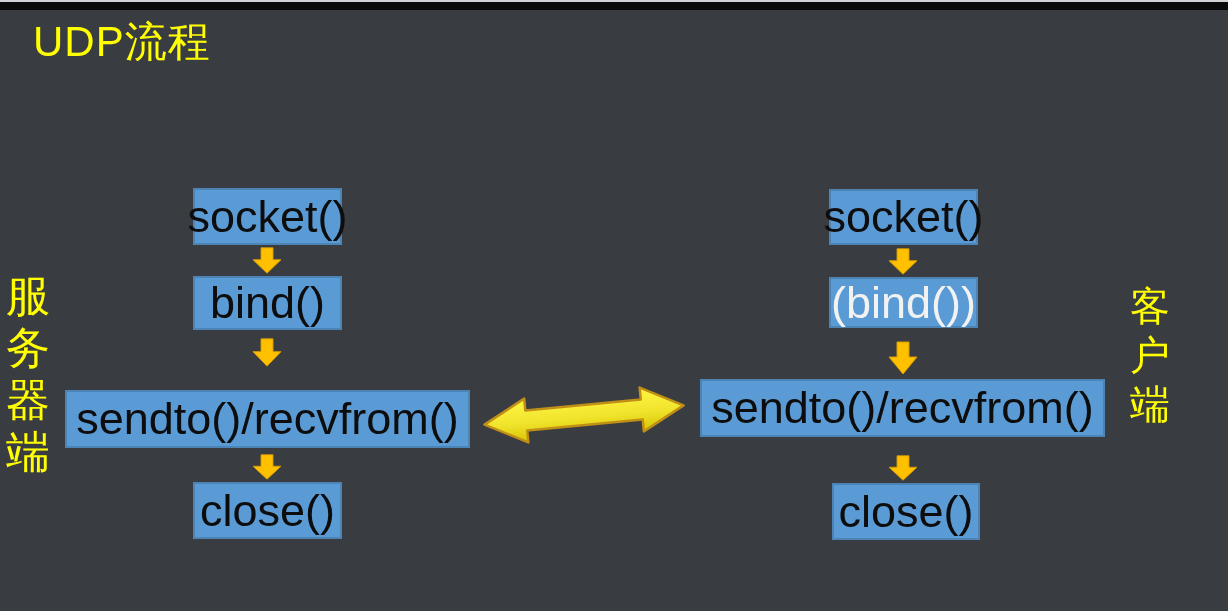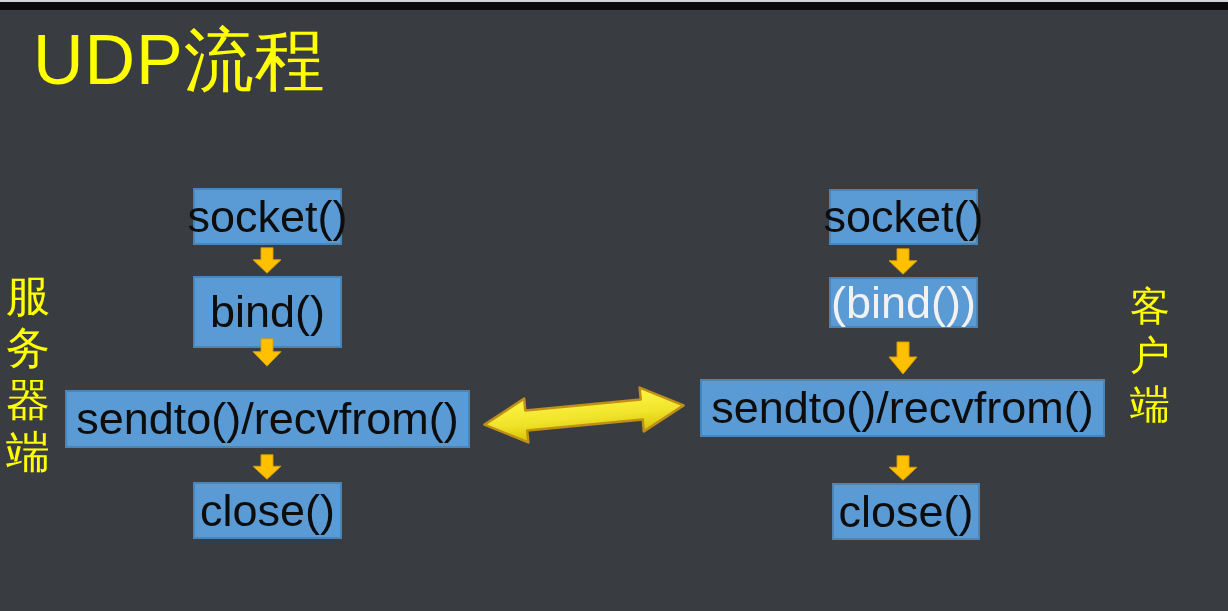--- a/index.html
+++ b/index.html
@@ -17,21 +17,21 @@
     background: #d4d4d8;
   }
   .top-black-bar {
     position: absolute; left: 0; top: 2px;
     width: 1228px; height: 8px;
     background: #0a0a0a;
   }
   .title {
     position: absolute; left: 33px; top: 14px;
     margin: 0;
-    font-size: 70px;
+    font-size: 42px;
     font-weight: 400;
     color: #ffff00;
     font-family: "Liberation Sans", "DejaVu Sans", sans-serif;
     letter-spacing: 1px;
     white-space: nowrap;
   }
   .side-label {
     position: absolute;
     display: flex;
     flex-direction: column;
@@ -54,21 +54,21 @@
     box-sizing: border-box;
     display: flex;
     align-items: center;
     justify-content: center;
     color: #0d0d0d;
     font-size: 45px;
     font-family: "Liberation Sans", sans-serif;
     white-space: nowrap;
   }
   .srv-socket { left: 193px; top: 188px; width: 149px; height: 57px; }
-  .srv-bind   { left: 193px; top: 276px; width: 149px; height: 72px; }
+  .srv-bind   { left: 193px; top: 276px; width: 149px; height: 54px; }
   .srv-sendto { left:  65px; top: 390px; width: 405px; height: 58px; }
   .srv-close  { left: 193px; top: 482px; width: 149px; height: 57px; }
   .cli-socket { left: 829px; top: 189px; width: 149px; height: 56px; }
   .cli-bind   { left: 829px; top: 277px; width: 149px; height: 51px; }
   .cli-sendto { left: 700px; top: 379px; width: 405px; height: 58px; }
   .cli-close  { left: 832px; top: 483px; width: 148px; height: 57px; }
   .optional-text { color: #f2f2f2; }
   .down-arrow { position: absolute; }
   .da-s1 { left: 252px; top: 247px; width: 30px; height: 27px; }
   .da-s2 { left: 252px; top: 338px; width: 30px; height: 29px; }

